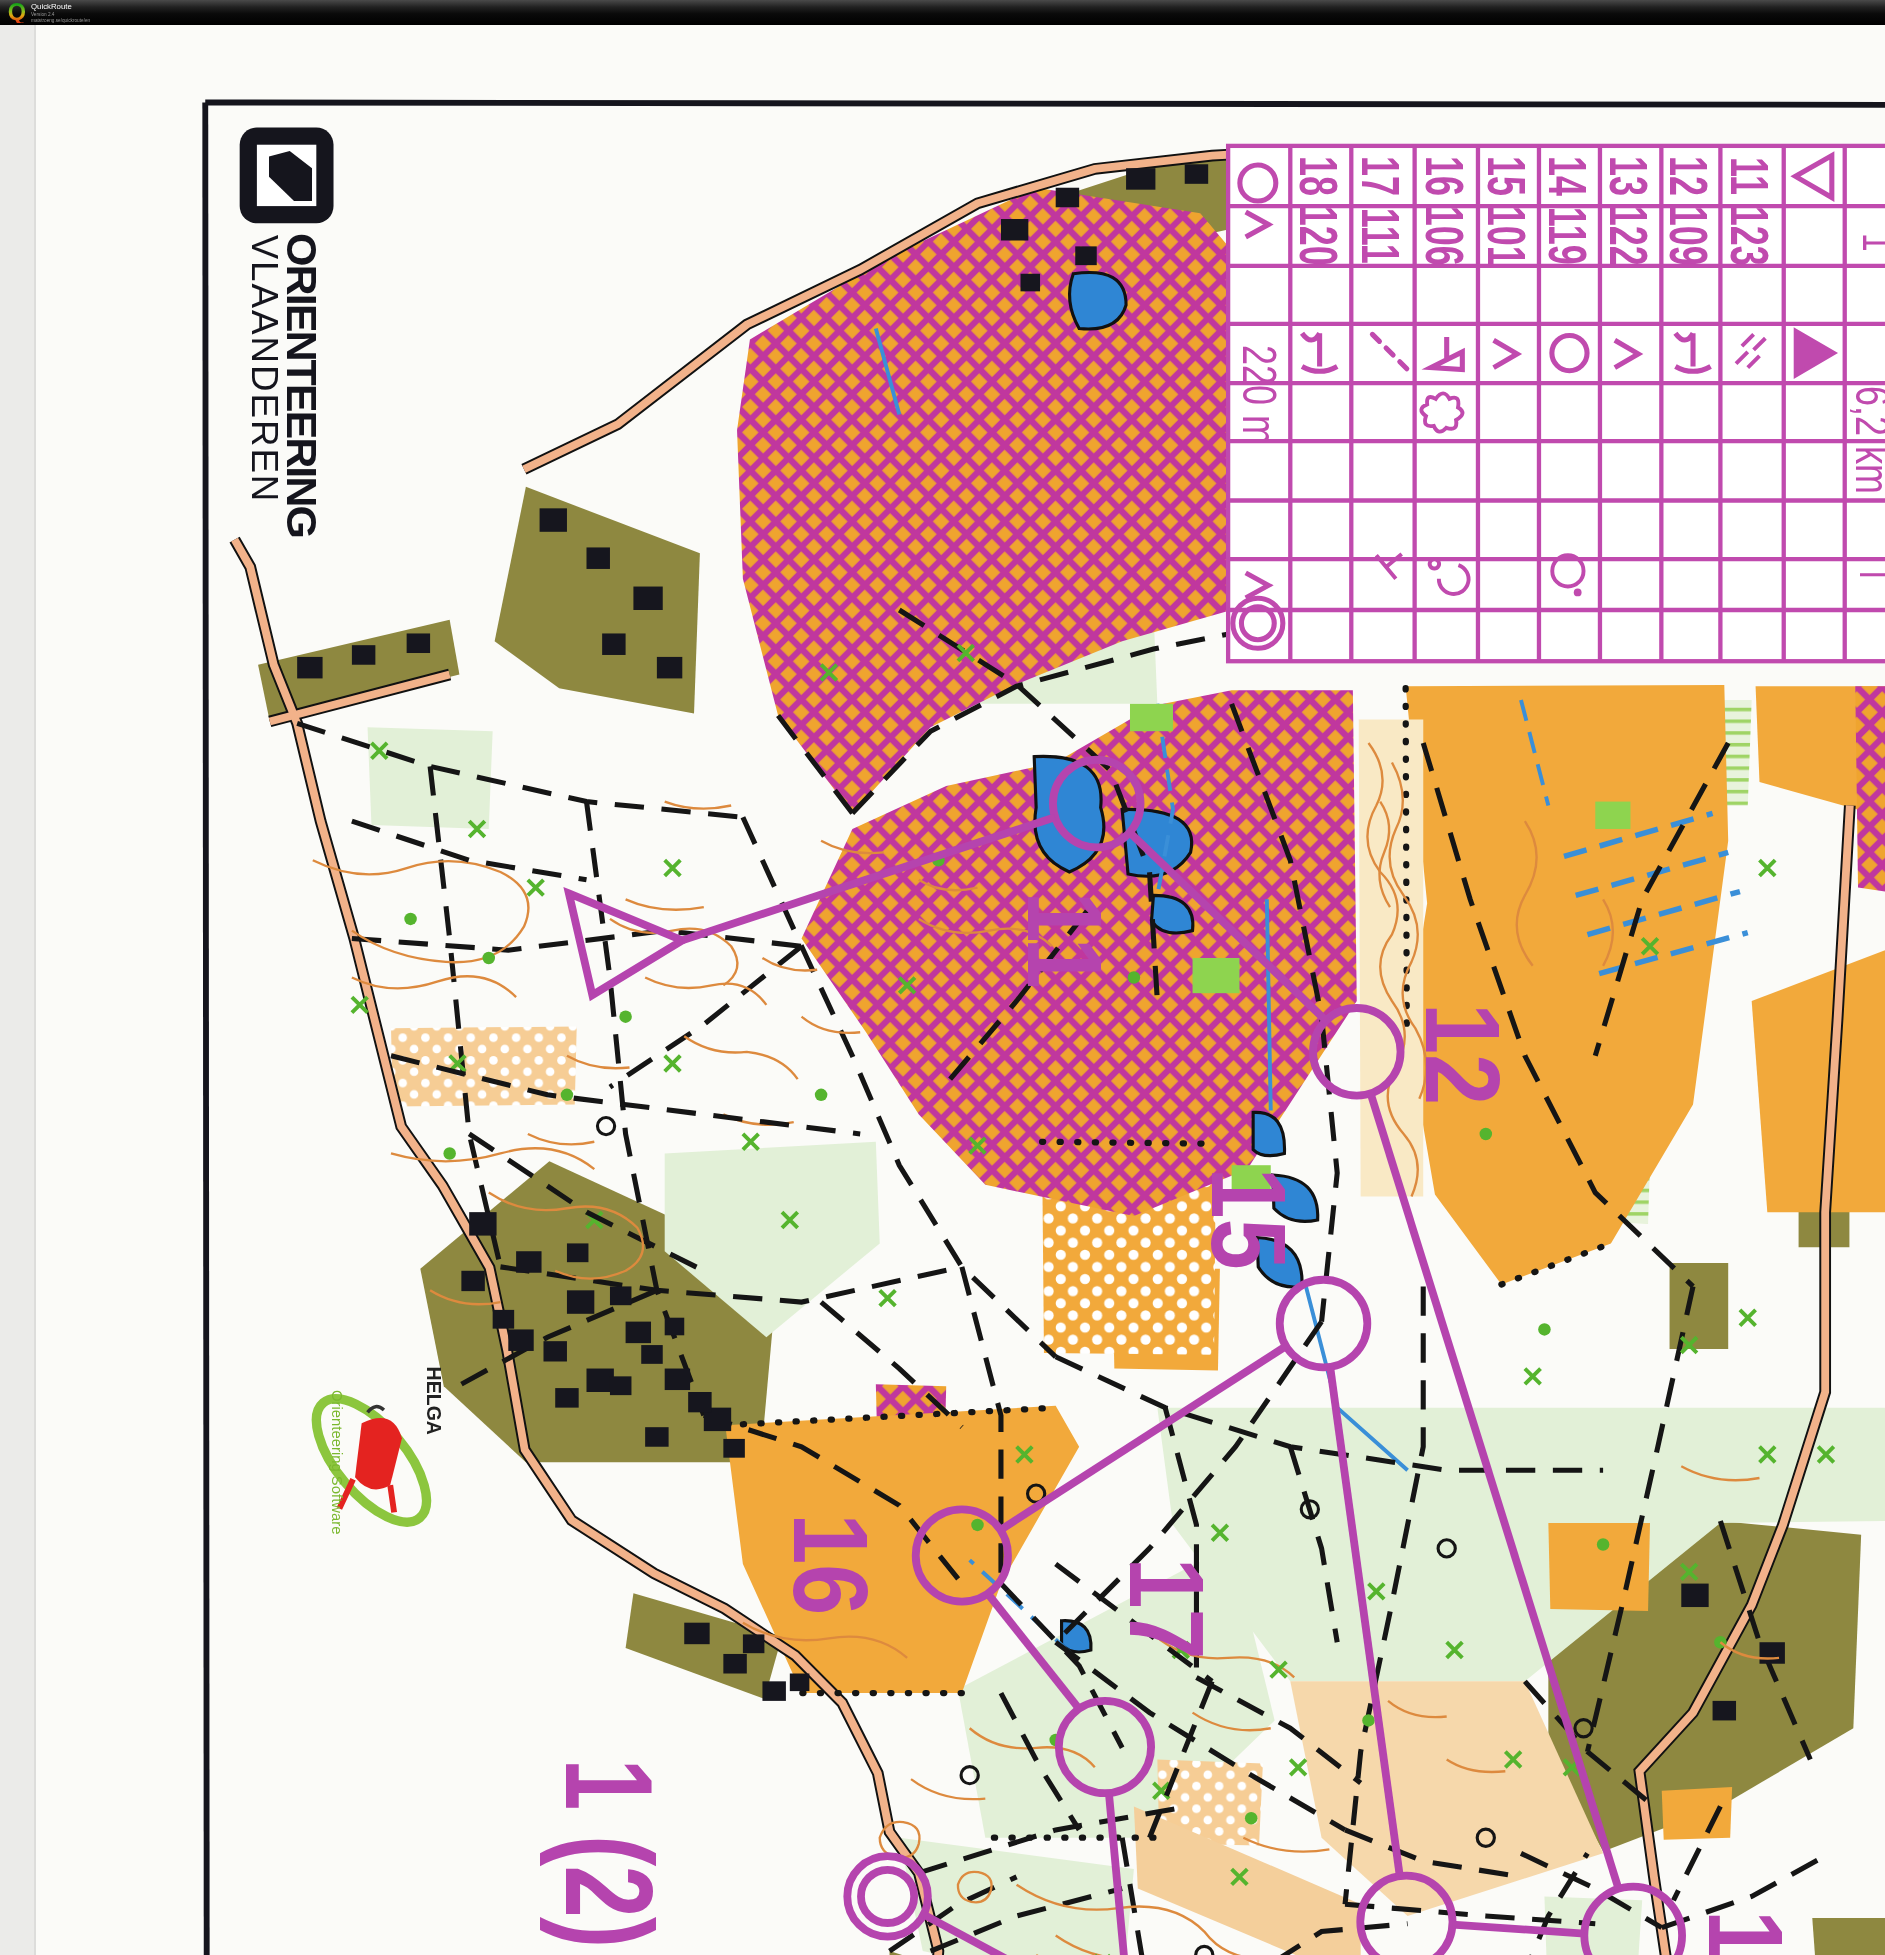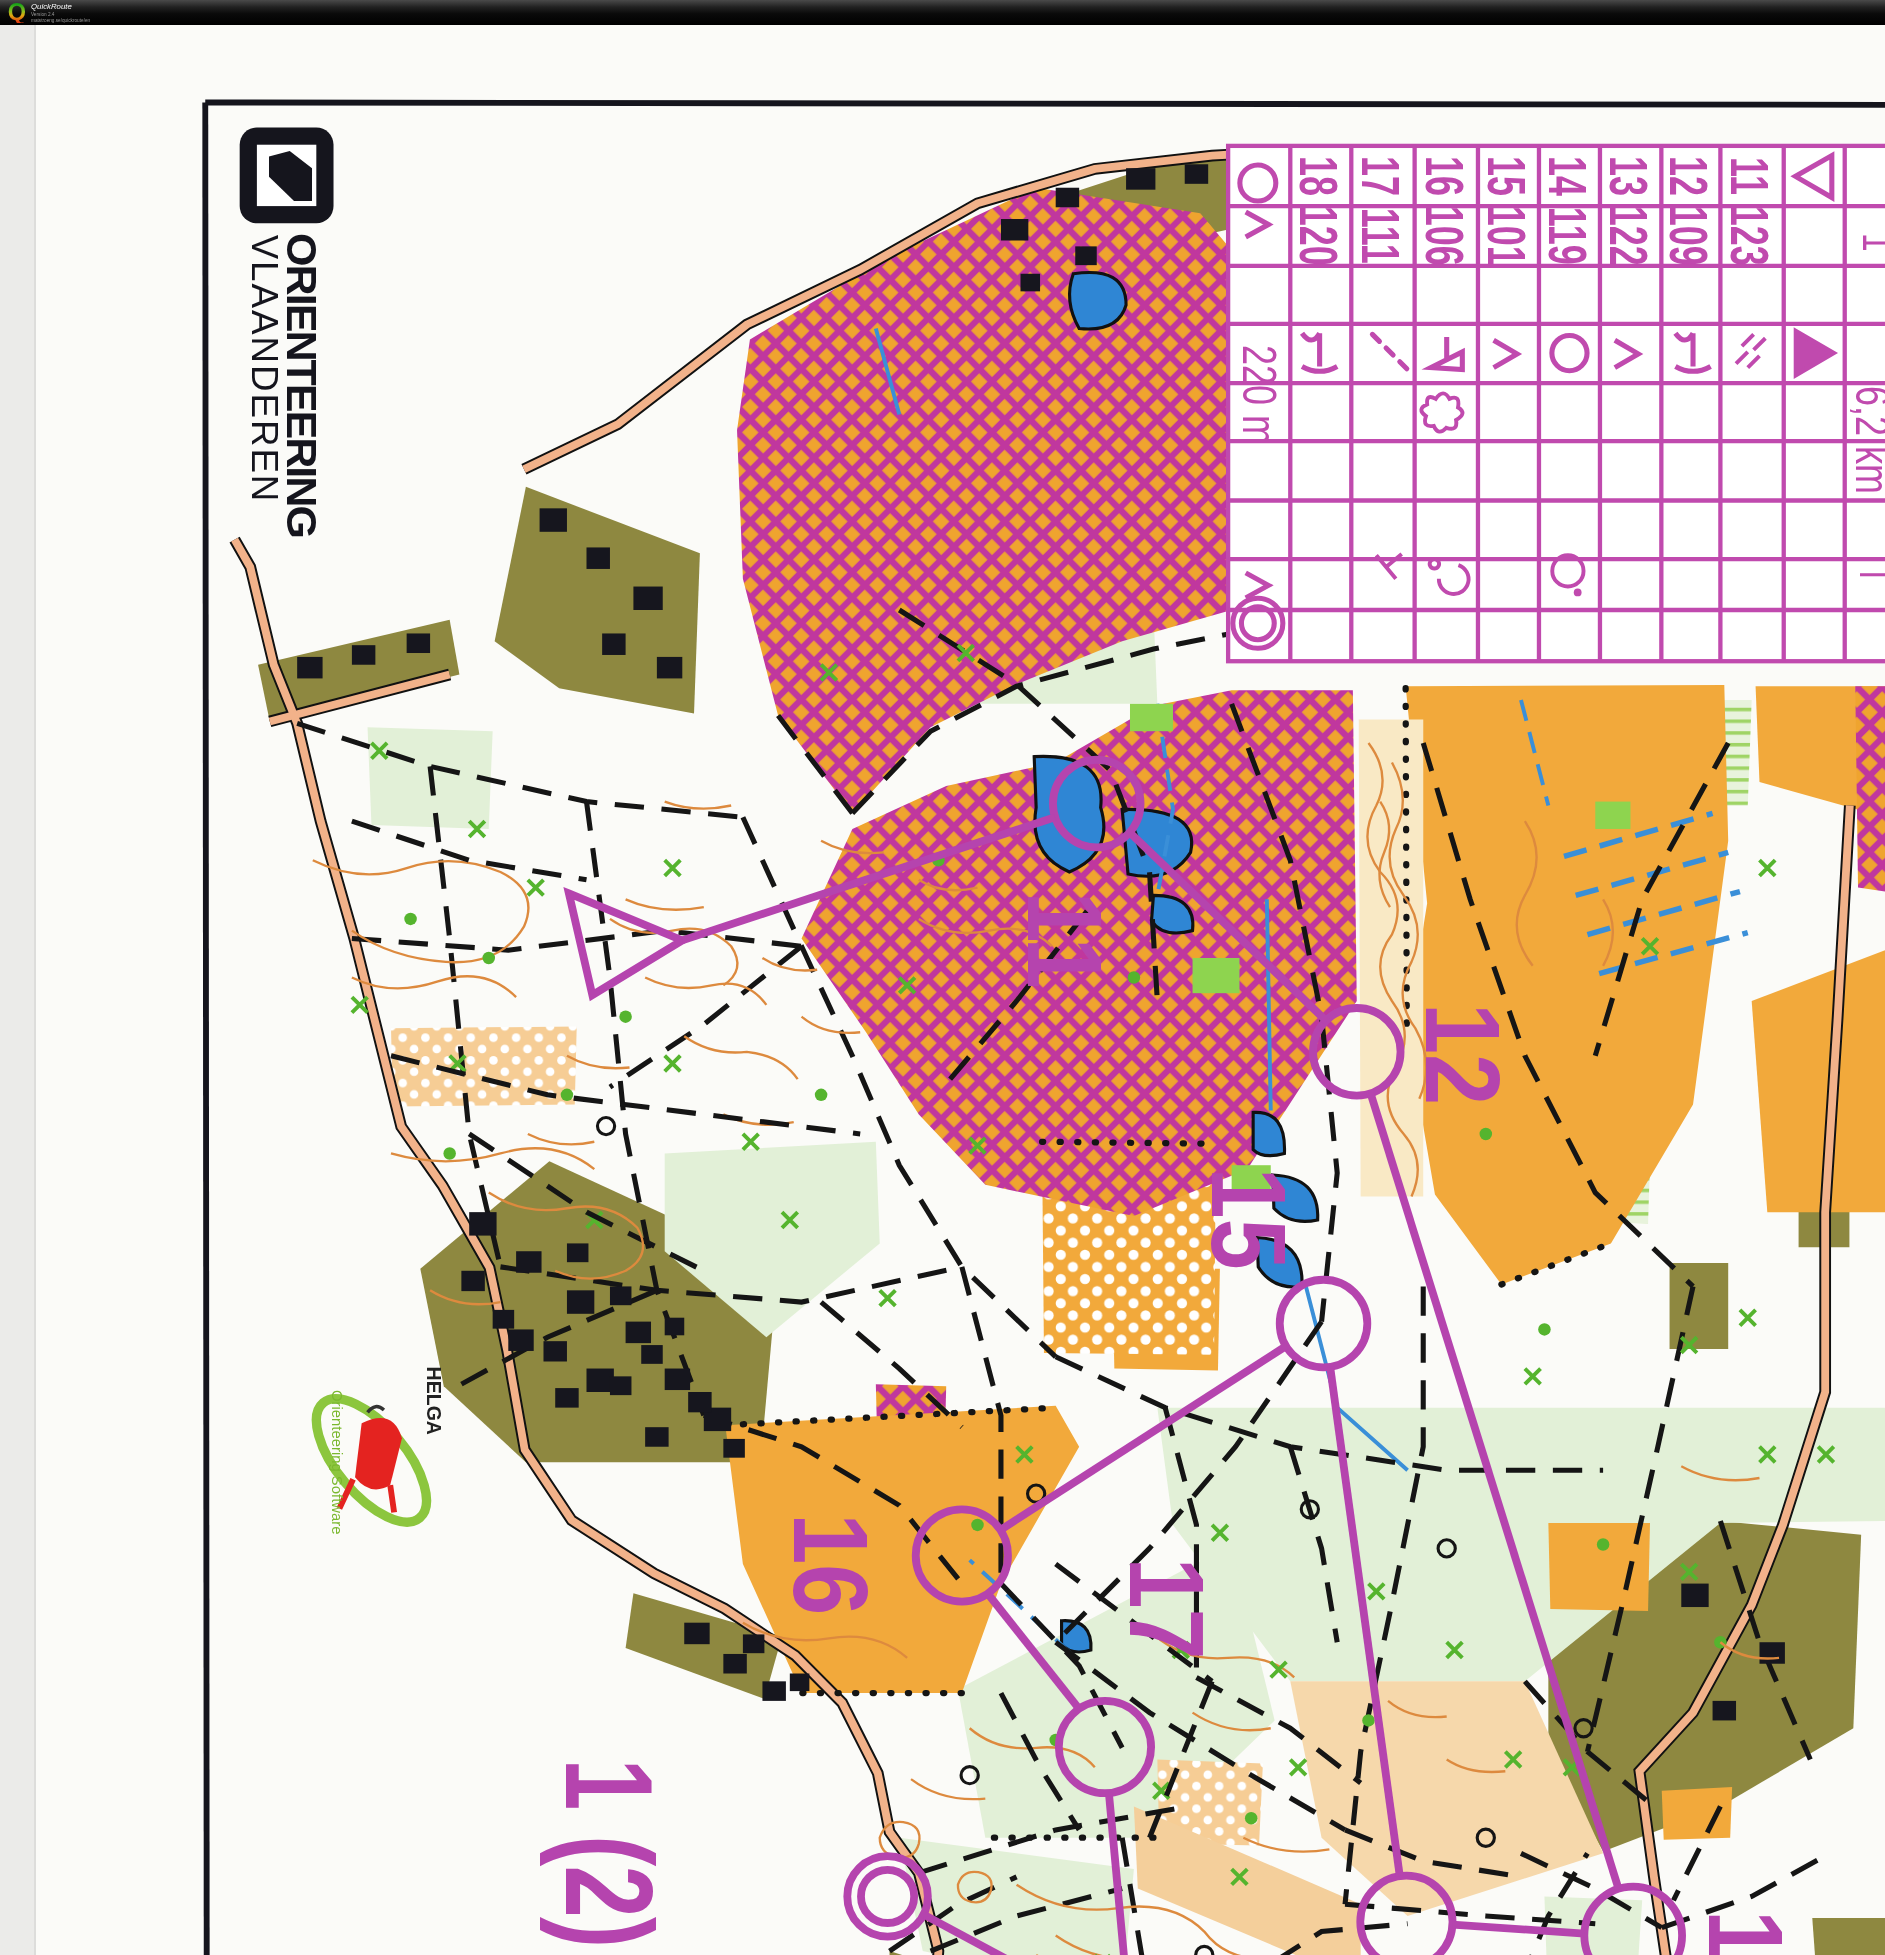--- a/index.html
+++ b/index.html
@@ -1,20 +1,20 @@
 <!DOCTYPE html>
 <html style="font-size:6.3px"><head>
 <meta charset="utf-8">
 <style>
   html,body{margin:0;padding:0;}
   body{width:1885px;height:2714px;background:#fbfbf8;font-family:"Liberation Sans",sans-serif;overflow:hidden;position:relative;}
   #bar{position:absolute;left:0;top:0;width:1885px;height:25px;background:linear-gradient(#4a4a4a 0%,#222 28%,#0a0a0a 55%,#000 100%);}
   #bar .q{position:absolute;left:7.8px;top:1.6px;font-size:23.5px;font-weight:bold;line-height:21px;
      background:linear-gradient(#17a317 10%,#8fbf1e 45%,#e0a510 65%,#e03c10 95%);-webkit-background-clip:text;background-clip:text;color:transparent;}
-  #bar .t1{position:absolute;left:31px;top:2px;color:#fff;font-size:7.8px;font-style:italic;}
+  #bar .t1{position:absolute;left:31px;top:2px;color:#fff;font-size:7.8px;}
   #bar .t2{position:absolute;left:31px;top:12px;color:#999;font-size:4.7px;}
   #bar .t3{position:absolute;left:31px;top:18px;color:#999;font-size:4.7px;}
   #lstrip{position:absolute;left:0;top:25px;width:34px;height:2689px;background:#ebebe9;}
   svg{position:absolute;left:0;top:0;}
 </style>
 </head>
 <body>
 <div id="bar">
   <div class="q">Q</div>
   <div class="t1">QuickRoute</div>

